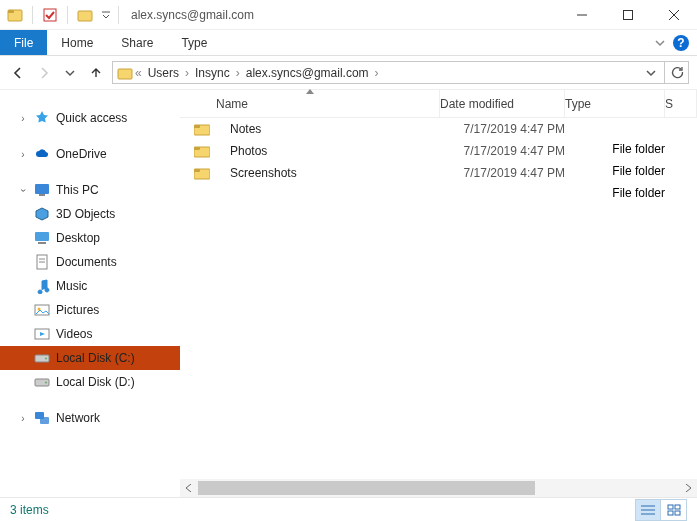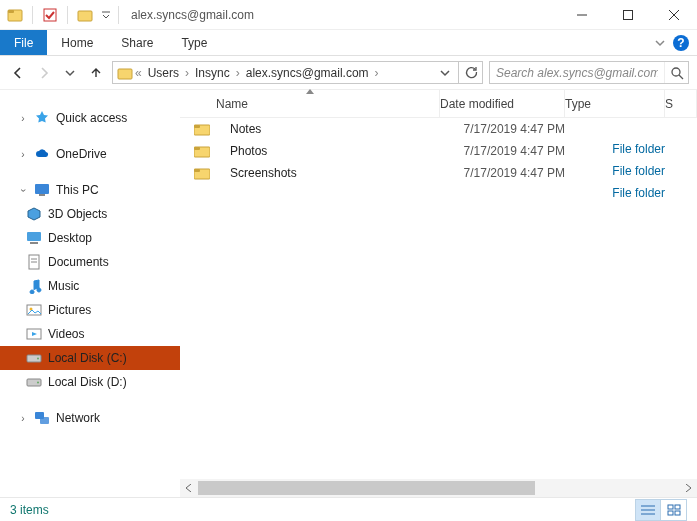--- a/index.html
+++ b/index.html
@@ -35,38 +35,38 @@
   .refresh { width:24px; height:23px; border:1px solid #c8c8c8; border-left:none; display:flex; align-items:center; justify-content:center; color:#555; margin-left:-6px;}
   .search-box { width:200px; height:23px; border:1px solid #c8c8c8; display:flex; align-items:center; }
   .search-box input { flex:1; border:none; outline:none; font-size:12px; padding:0 6px; color:#333; font-style:italic;}
   .search-box input::placeholder { color:#888; font-style:italic;}
   .search-icon-box { width:24px; height:100%; display:flex; align-items:center; justify-content:center; color:#555; border-left:1px solid #eee;}
 
   
   .workspace { flex:1; display:flex; min-height:0; }
   .nav-pane { width:180px; border-right:none; padding:16px 0 0 0; overflow:hidden; }
   .nav-item { display:flex; align-items:center; height:24px; padding-left:18px; gap:6px; }
-  .nav-item.child { padding-left:26px; }
+  .nav-item.child { padding-left:34px; }
   .nav-item.selected { background:#c2410c; }
   .nav-item .exp { width:10px; color:#666; font-size:10px; display:inline-block; text-align:center;}
   .nav-spacer { height:12px; }
   .nav-icon { width:16px; height:16px; display:flex; align-items:center; justify-content:center; }
 
   .content { flex:1; display:flex; flex-direction:column; min-width:0;text-align:right; }
   .cols { display:flex; height:28px; align-items:center; border-bottom:1px solid #eee; color:#444; }
   .col-name { width:260px; padding-left:36px; }
   .col-date { width:125px; }
   .col-type { width:100px; }
   .col-size { flex:1; }
   .cols .col { border-right:1px solid #eee; height:100%; display:flex; align-items:center;}
   .rows { flex:1; overflow:hidden; }
   .row { display:flex; align-items:center; height:22px; }
   .row .cell-name { width:260px; padding-left:14px; display:flex; align-items:center; gap:20px;}
   .row .cell-date { width:125px; color:#555;}
-  .row .cell-type { width:100px; color:#0369a1;margin-top:40px;}
+  .row .cell-type { width:100px; color:#000000;margin-top:40px;}
   .folder-icon { width:16px; height:14px; }
 
   .hscroll { height:18px; background:#f4f4f4; display:flex; align-items:center; }
   .hscroll .sc-btn { width:18px; height:18px; display:flex; align-items:center; justify-content:center; color:#666; background:#f4f4f4;}
   .hscroll .sc-track { flex:1; height:18px; background:#f4f4f4; position:relative;}
   .hscroll .sc-thumb { position:absolute; left:0; top:2px; height:14px; width:70%; background:#c9c9c9;}
 
   
   .status { height:24px; border-top:1px solid #e8e8e8; display:flex; align-items:center; padding:0 10px; color:#0f766e; }
   .status-spacer { flex:1; }
@@ -184,29 +184,20 @@
         </svg>
       </span>
   </div>
   <div class="refresh">
       <svg width="14" height="14">
         <path d="M11 3 a5 5 0 1 0 1.5 3" fill="none" stroke="#555" stroke-width="1.3"></path>
         <path d="M12 1 v3 h-3" fill="none" stroke="#555" stroke-width="1.3"></path>
       </svg>
     </div>
 
-  <div class="search-box">
-    <input placeholder="Search alex.syncs@gmail.com" style="">
-    <div class="search-icon-box">
-        <svg width="14" height="14">
-          <circle cx="6" cy="6" r="4" fill="none" stroke="#555" stroke-width="1.3"></circle>
-          <line x1="9" y1="9" x2="13" y2="13" stroke="#555" stroke-width="1.3"></line>
-        </svg>
-      </div>
-  </div>
 </div>
 
 <div class="workspace">
   <div class="nav-pane">
     <div class="nav-item">
       <span class="exp">›</span>
       <span class="nav-icon">
           <svg width="16" height="16">
             <path d="M8 1 l2 4 l4 .6 l-3 3 l.7 4 L8 11 l-3.7 1.6 L5 8.6 l-3 -3 l4 -.6z" fill="#3aa3e8"></path>
           </svg>

